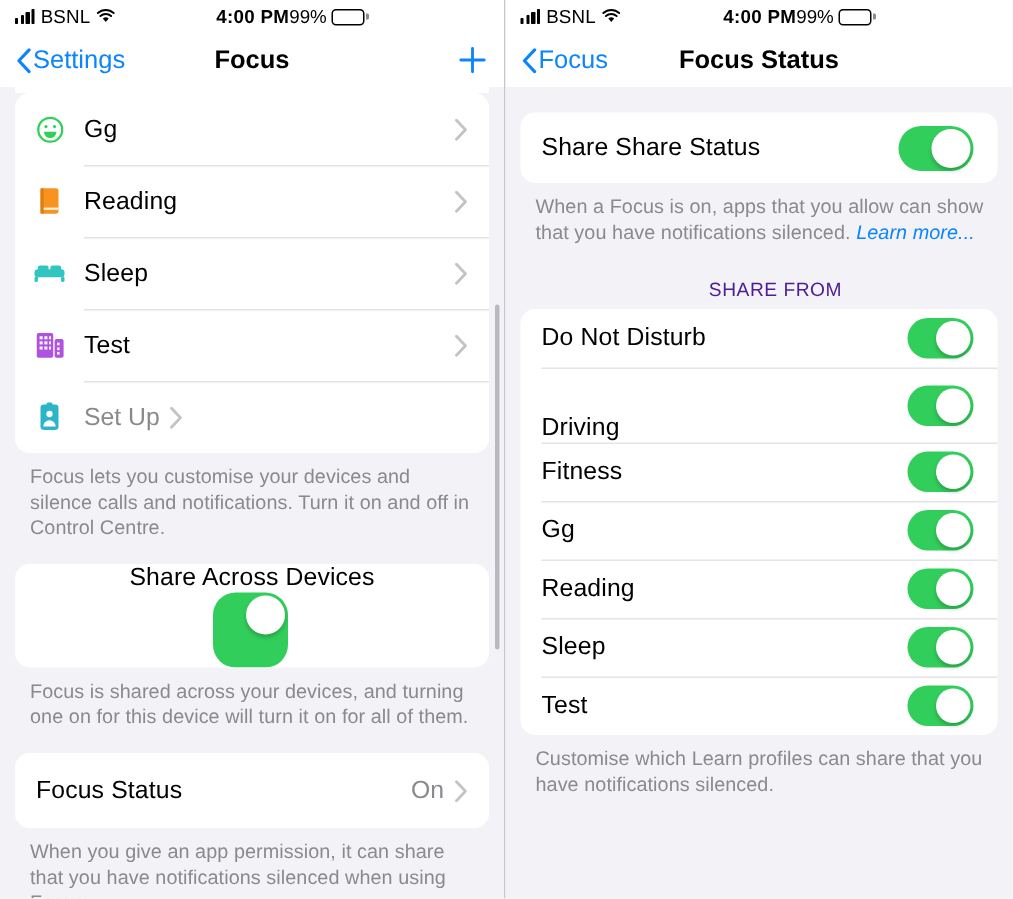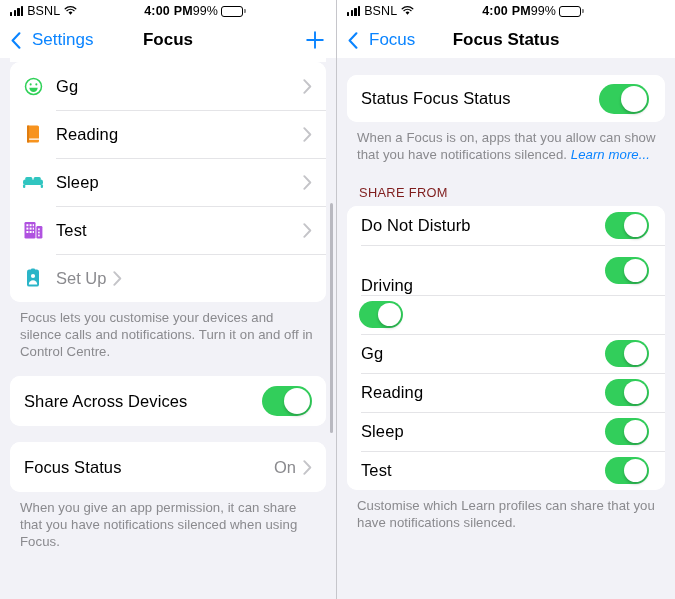--- a/index.html
+++ b/index.html
@@ -52,21 +52,21 @@
 
   
   .navbar{
     height:36px;background:#ffffff;
     display:flex;align-items:center;
     position:relative;
     padding:0 11px;
     box-sizing:border-box;
   }
   .nav-back{
-    display:flex;align-items:center;gap:11px;
+    display:flex;align-items:center;gap:1px;
     color:#0a84ff;font-size:17px;
     cursor:pointer;z-index:2;
   }
   .chev-back{display:block;width:10px;height:17px;}
   .nav-title{
     position:absolute;left:0;right:0;text-align:center;
     font-size:17px;font-weight:bold;color:#000;
     pointer-events:none;
   }
   .nav-right{margin-left:auto;z-index:2;display:flex;align-items:center;}
@@ -108,24 +108,25 @@
   .row-value{font-size:16.5px;color:#8a8a8e;margin-right:7px;}
   .chev{width:9px;height:15px;display:block;flex:0 0 9px;}
 
   .footnote{
     font-size:13.2px;line-height:17px;color:#8a8a8e;
     padding:7px 18px 0 20px;
     letter-spacing:.05px;
   }
   .footnote a{color:#0a84ff;text-decoration:none;font-style:italic;}
   .grouphdr{
-    font-size:12.8px;color:#7f1d1d;
+    font-size:12.8px;color:#4c1d95;
     letter-spacing:.35px;
     padding:22px 0 6px 22px;
     text-transform:uppercase;
+    text-align:center;
   }
 
   
   .toggle{
     width:50px;height:30px;border-radius:15px;
     background:#e9e9eb;position:relative;flex:0 0 50px;
     cursor:pointer;
   }
   .toggle.on{background:#32ce5b;}
   .toggle .knob{
@@ -289,28 +290,29 @@
           <svg class="chev" viewBox="0 0 9 15">
               <path d="M1.3 1.2 L7.3 7.5 L1.3 13.8" stroke="#c4c4c8" stroke-width="1.9" fill="none" stroke-linecap="round" stroke-linejoin="round"></path>
             </svg>
         </div>
       </div>
       <div class="clip-top"></div>
 
       <div class="footnote">Focus lets you customise your devices and silence calls and notifications. Turn it on and off in Control Centre.</div>
 
       <div class="card" style="margin-top:16px;">
-        <div class="row noicon" style="min-height:50px;">
+        <div class="row noicon" style="min-height:50px;flex-direction:column;">
           <span class="row-label" style="padding-left:2px;">Share Across Devices</span>
           <span class="toggle on">
               <span class="knob"></span>
             </span>
         </div>
       </div>
 
+      <div class="footnote">Focus is shared across your devices, and turning one on for this device will turn it on for all of them.</div>
 
       <div class="card" style="margin-top:16px;">
         <div class="row noicon" style="min-height:50px;">
           <span class="row-label" style="padding-left:2px;">Focus Status</span>
           <span class="row-value">On</span>
           <svg class="chev" viewBox="0 0 9 15">
               <path d="M1.3 1.2 L7.3 7.5 L1.3 13.8" stroke="#c4c4c8" stroke-width="1.9" fill="none" stroke-linecap="round" stroke-linejoin="round"></path>
             </svg>
         </div>
       </div>
@@ -355,21 +357,21 @@
         </svg>
         <span>Focus</span>
       </div>
       <div class="nav-title">Focus Status</div>
     </div>
 
     <div class="content">
 
       <div class="card" style="margin-top:17px;">
         <div class="row noicon" style="min-height:47px;">
-          <span class="row-label" style="padding-left:2px;">Status Focus Status</span>
+          <span class="row-label" style="padding-left:2px;">Share Share Status</span>
           <span class="toggle on" style="width:50px;height:30px;border-radius:15px;flex:0 0 50px;">
               <span class="knob" style="width:26px;height:26px;border-radius:13px;left:22px;"></span>
             </span>
         </div>
       </div>
 
       <div class="footnote">
         <span>When a Focus is on, apps that you allow can show</span>
         <span>that you have notifications silenced. </span><a href="#">Learn more...</a>
       </div>
@@ -383,20 +385,21 @@
               <span class="knob"></span>
             </span>
         </div>
         <div class="row noicon">
           <span class="row-label" style="padding-left:2px;margin-top:31px;">Driving</span>
           <span class="toggle on">
               <span class="knob"></span>
             </span>
         </div>
         <div class="row noicon">
+          <span class="row-label" style="padding-left:2px;">Fitness</span>
           <span class="toggle on">
               <span class="knob"></span>
             </span>
         </div>
         <div class="row noicon">
           <span class="row-label" style="padding-left:2px;">Gg</span>
           <span class="toggle on">
               <span class="knob"></span>
             </span>
         </div>

